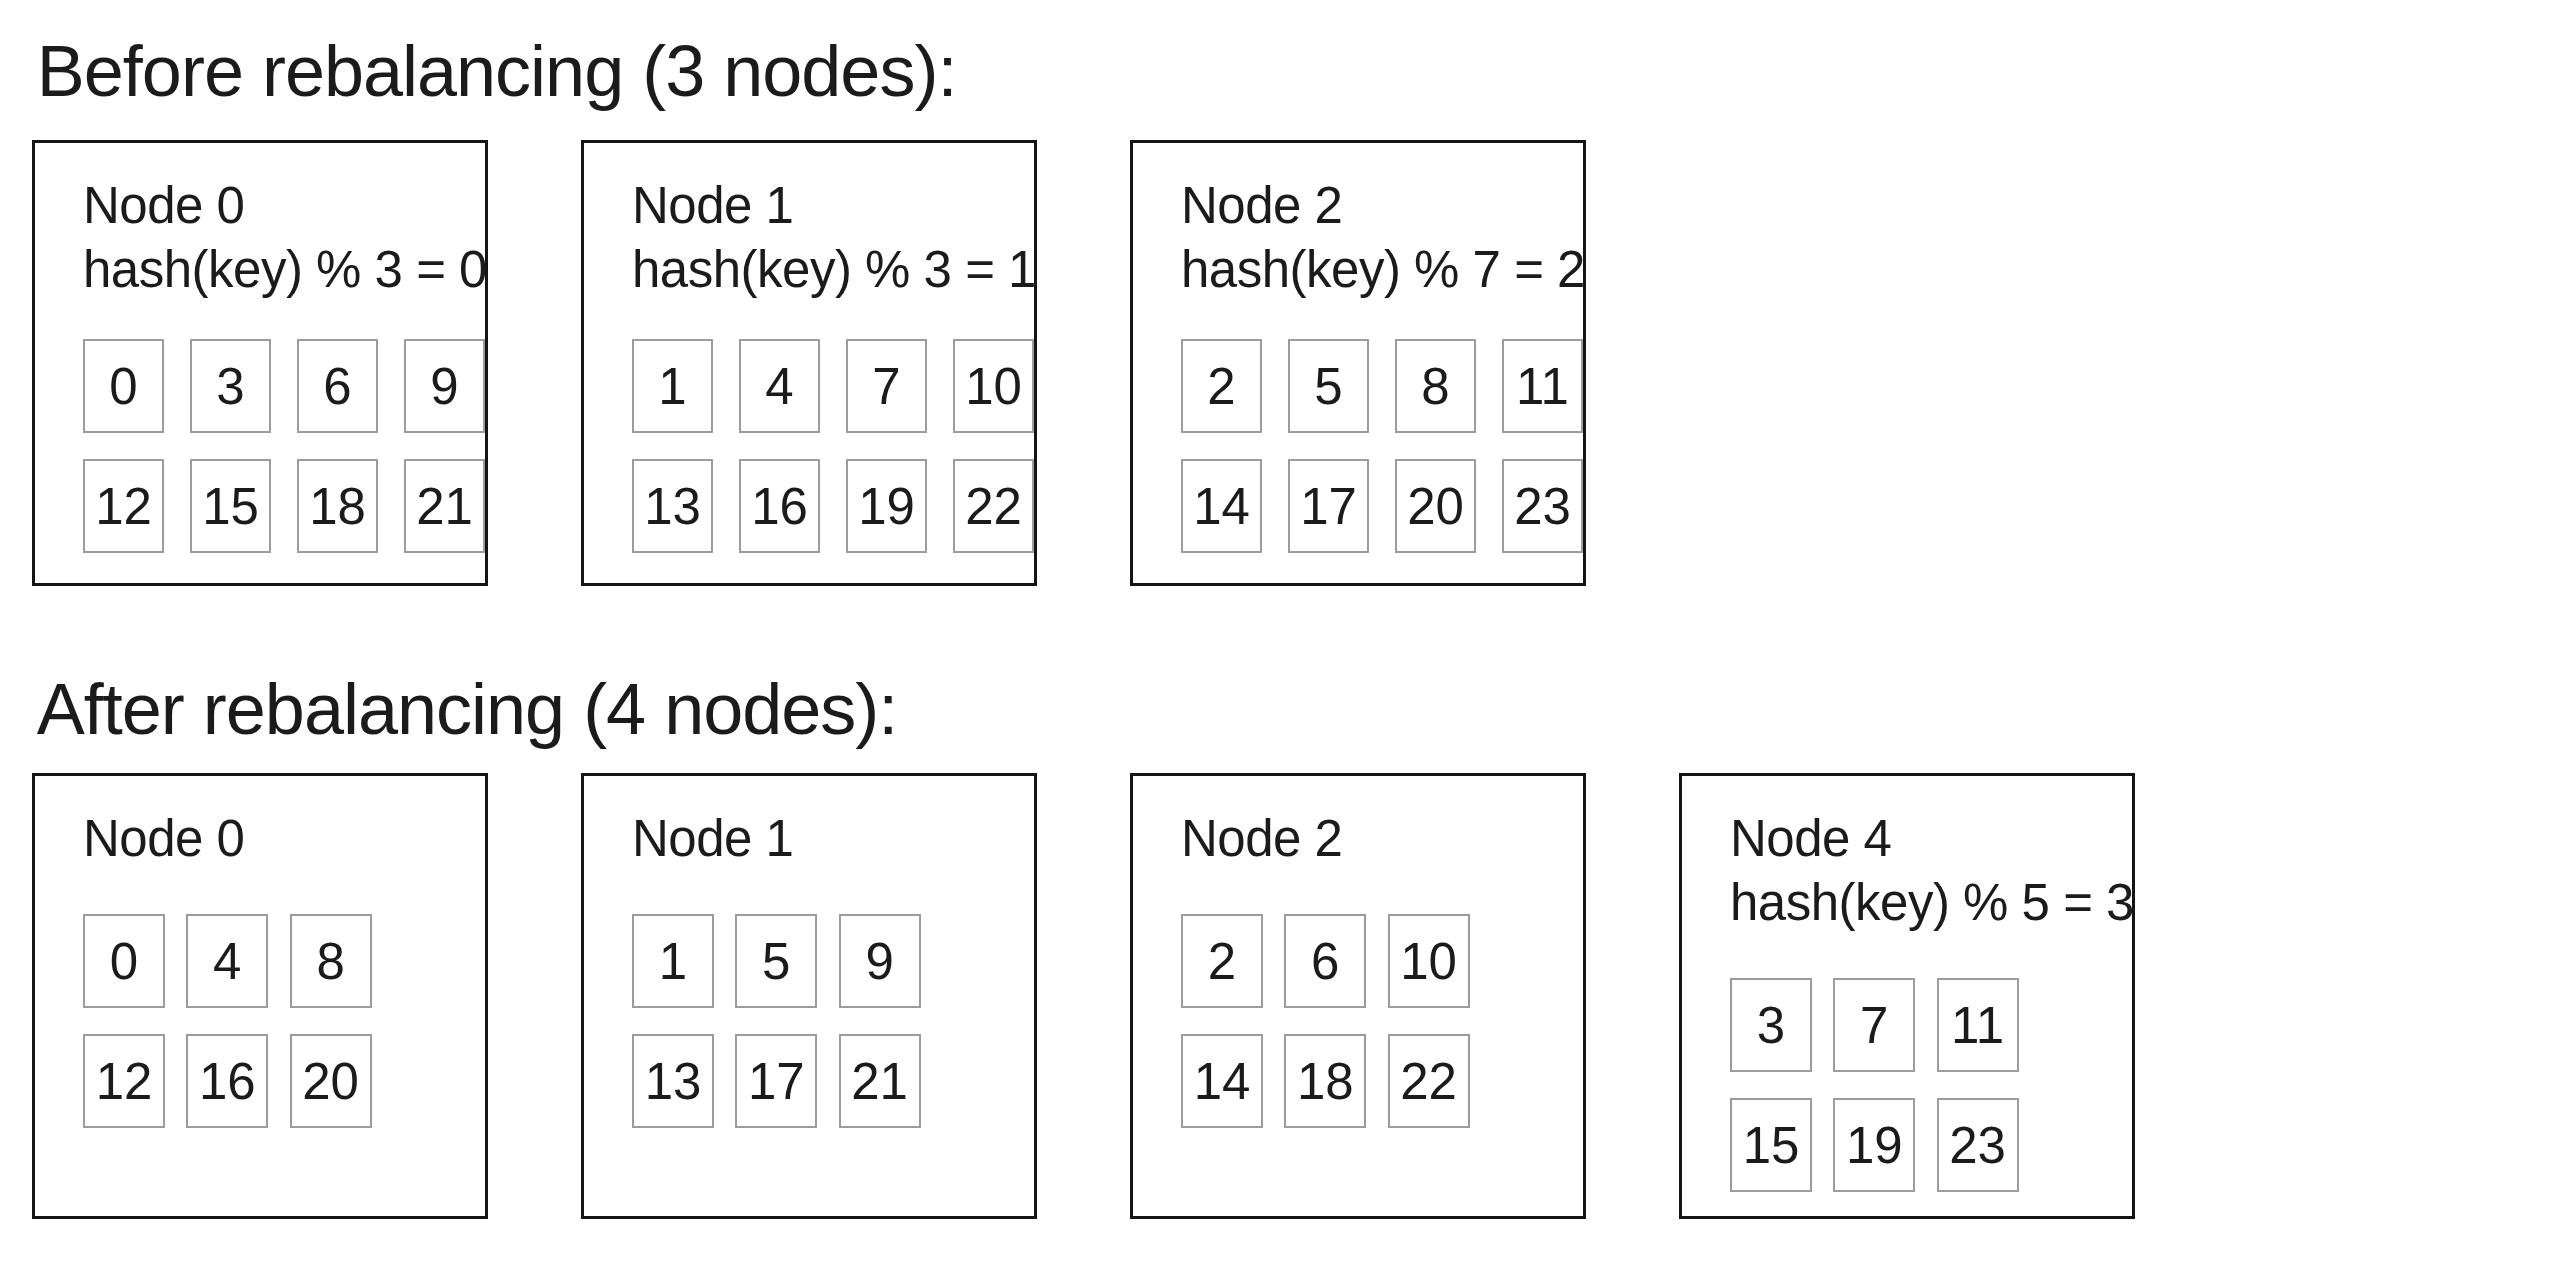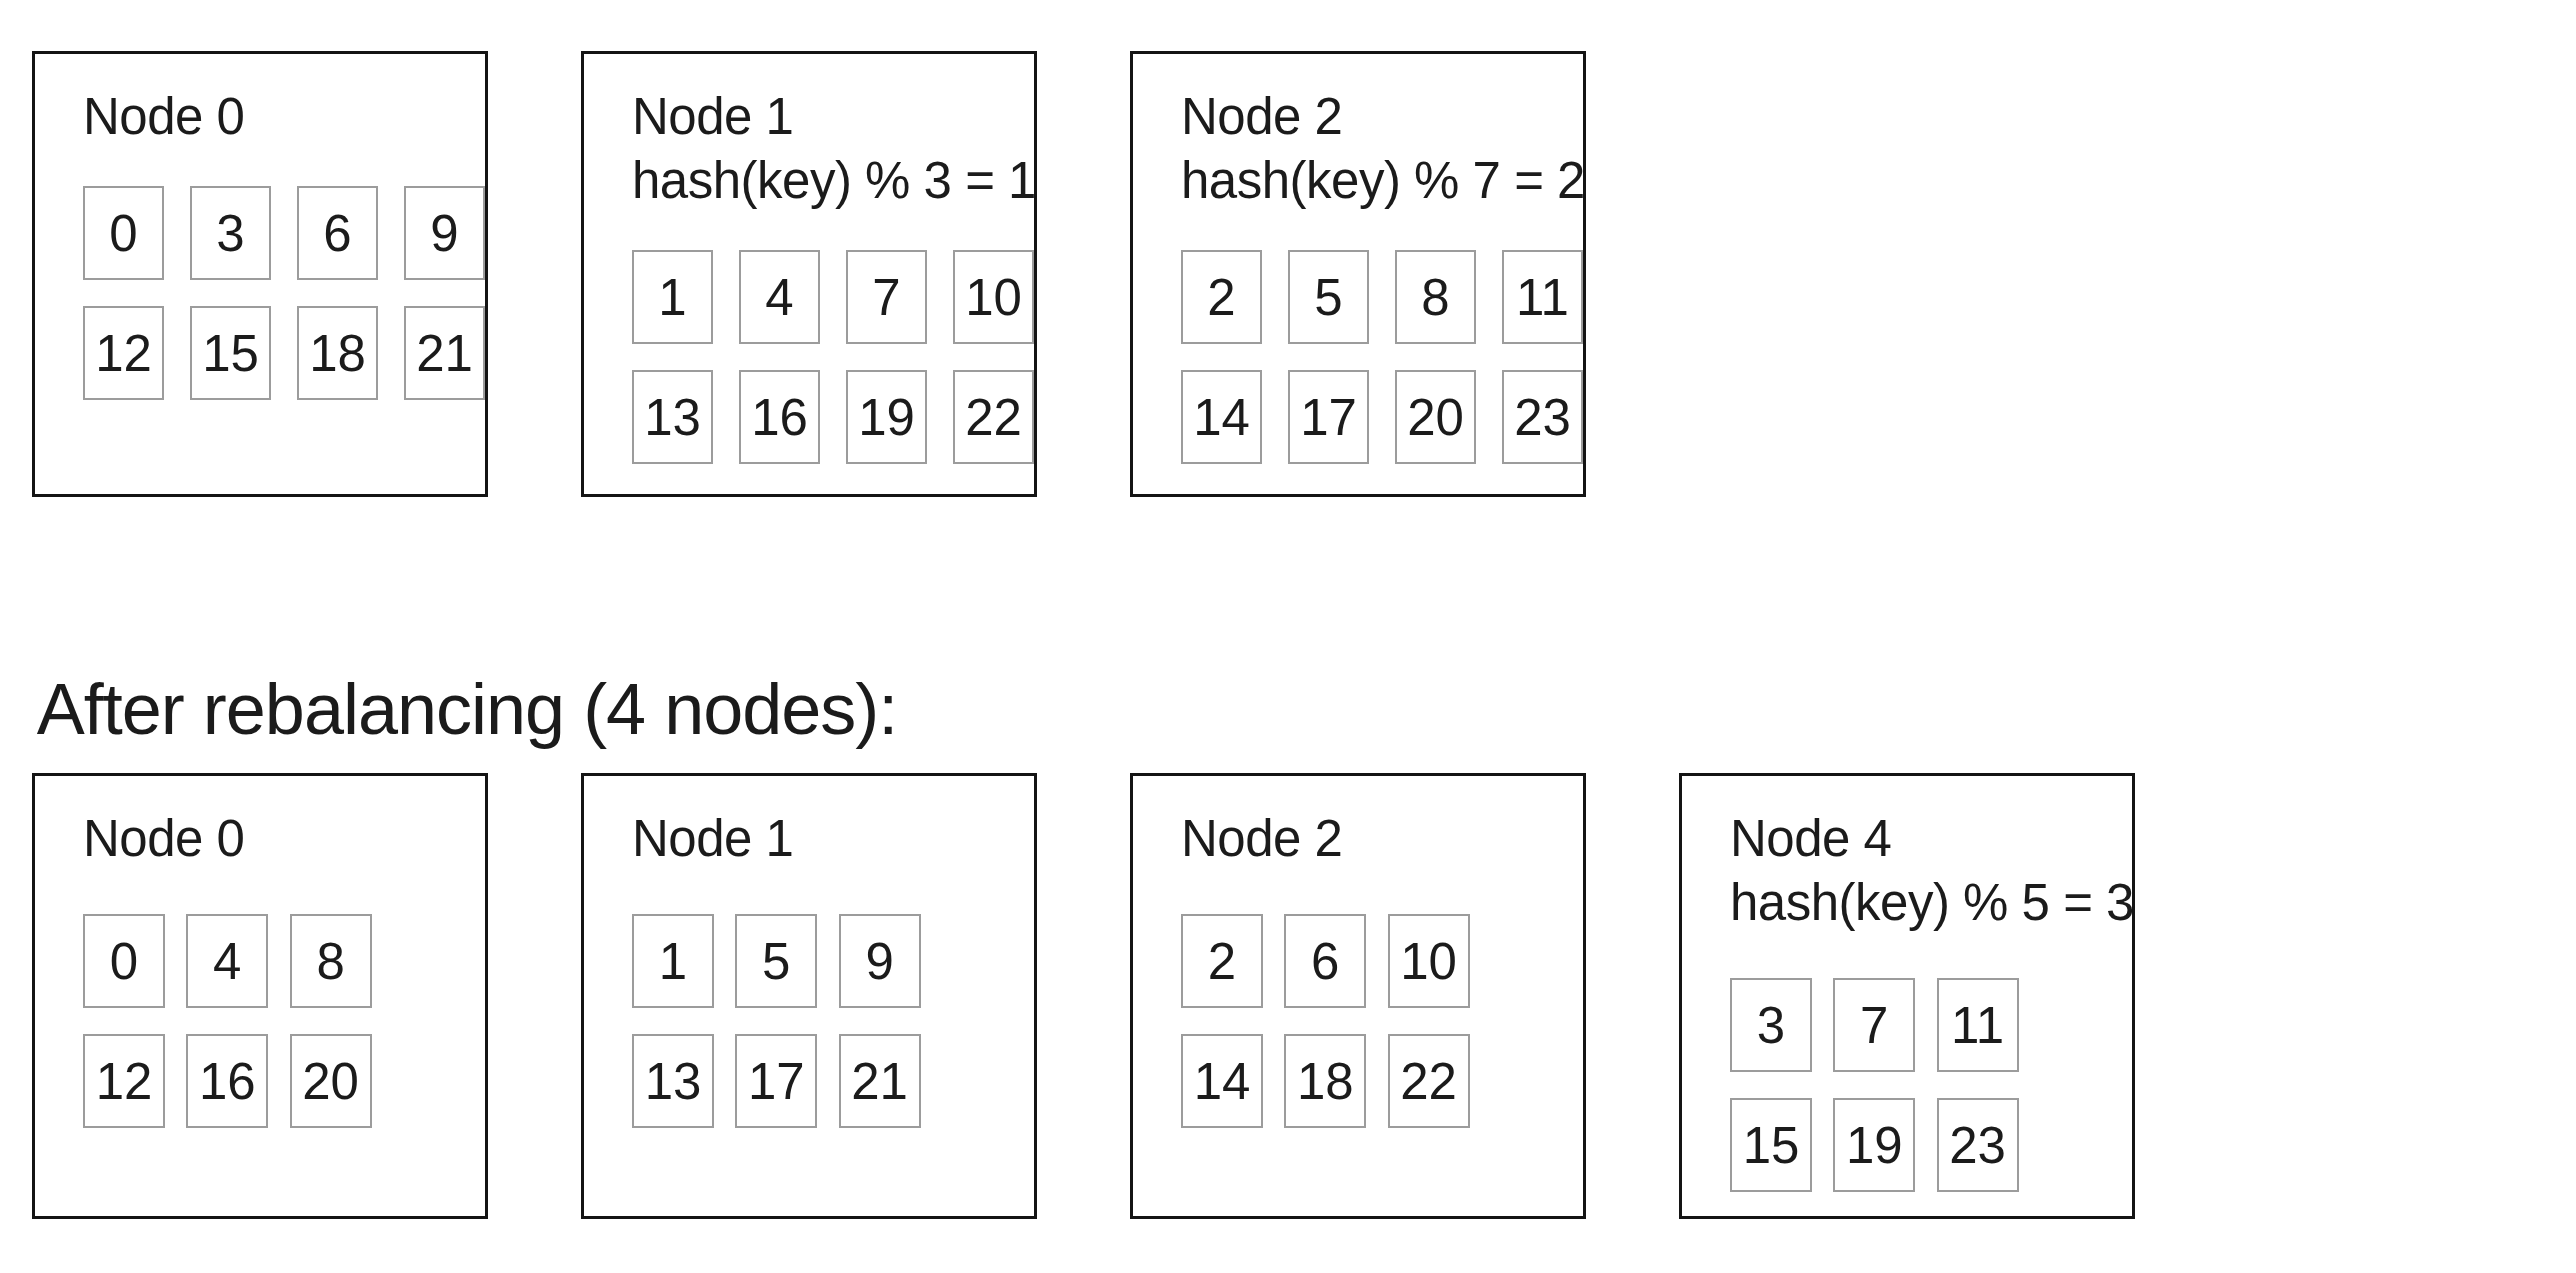--- a/index.html
+++ b/index.html
@@ -58,23 +58,25 @@
     font-size: 51px;
     color: var(--text, #1b1b1b);
   }
   .section-after .key-cell { width: 82px; }
 </style>
 </head>
 <body>
 
 <div class="canvas">
   <section class="section section-before">
+    <h1 class="title">Before rebalancing (3 nodes):</h1>
     <div class="row">
         <div class="node-box">
           <div class="node-name">Node 0</div>
+          <div class="node-rule">hash(key) % 3 = 0</div>
           <div class="keys">
             <div class="key-row">
               <div class="key-cell">0</div>
               <div class="key-cell">3</div>
               <div class="key-cell">6</div>
               <div class="key-cell">9</div>
             </div>
             <div class="key-row">
               <div class="key-cell">12</div>
               <div class="key-cell">15</div>

